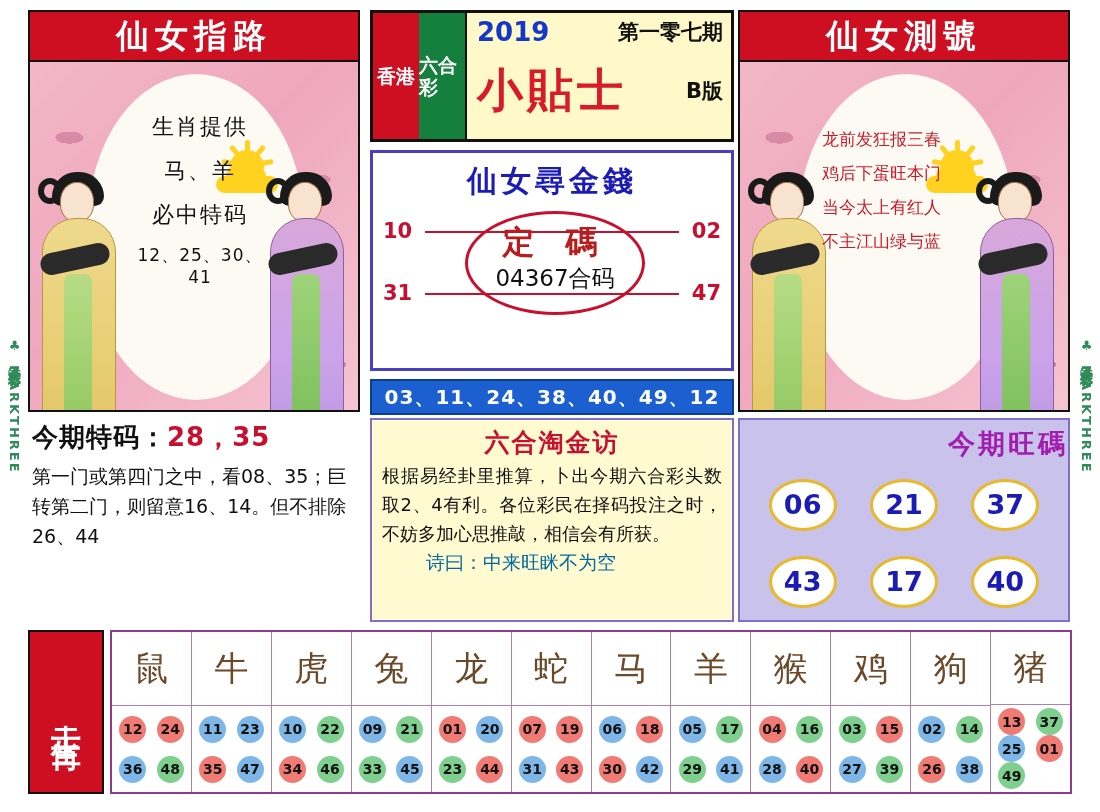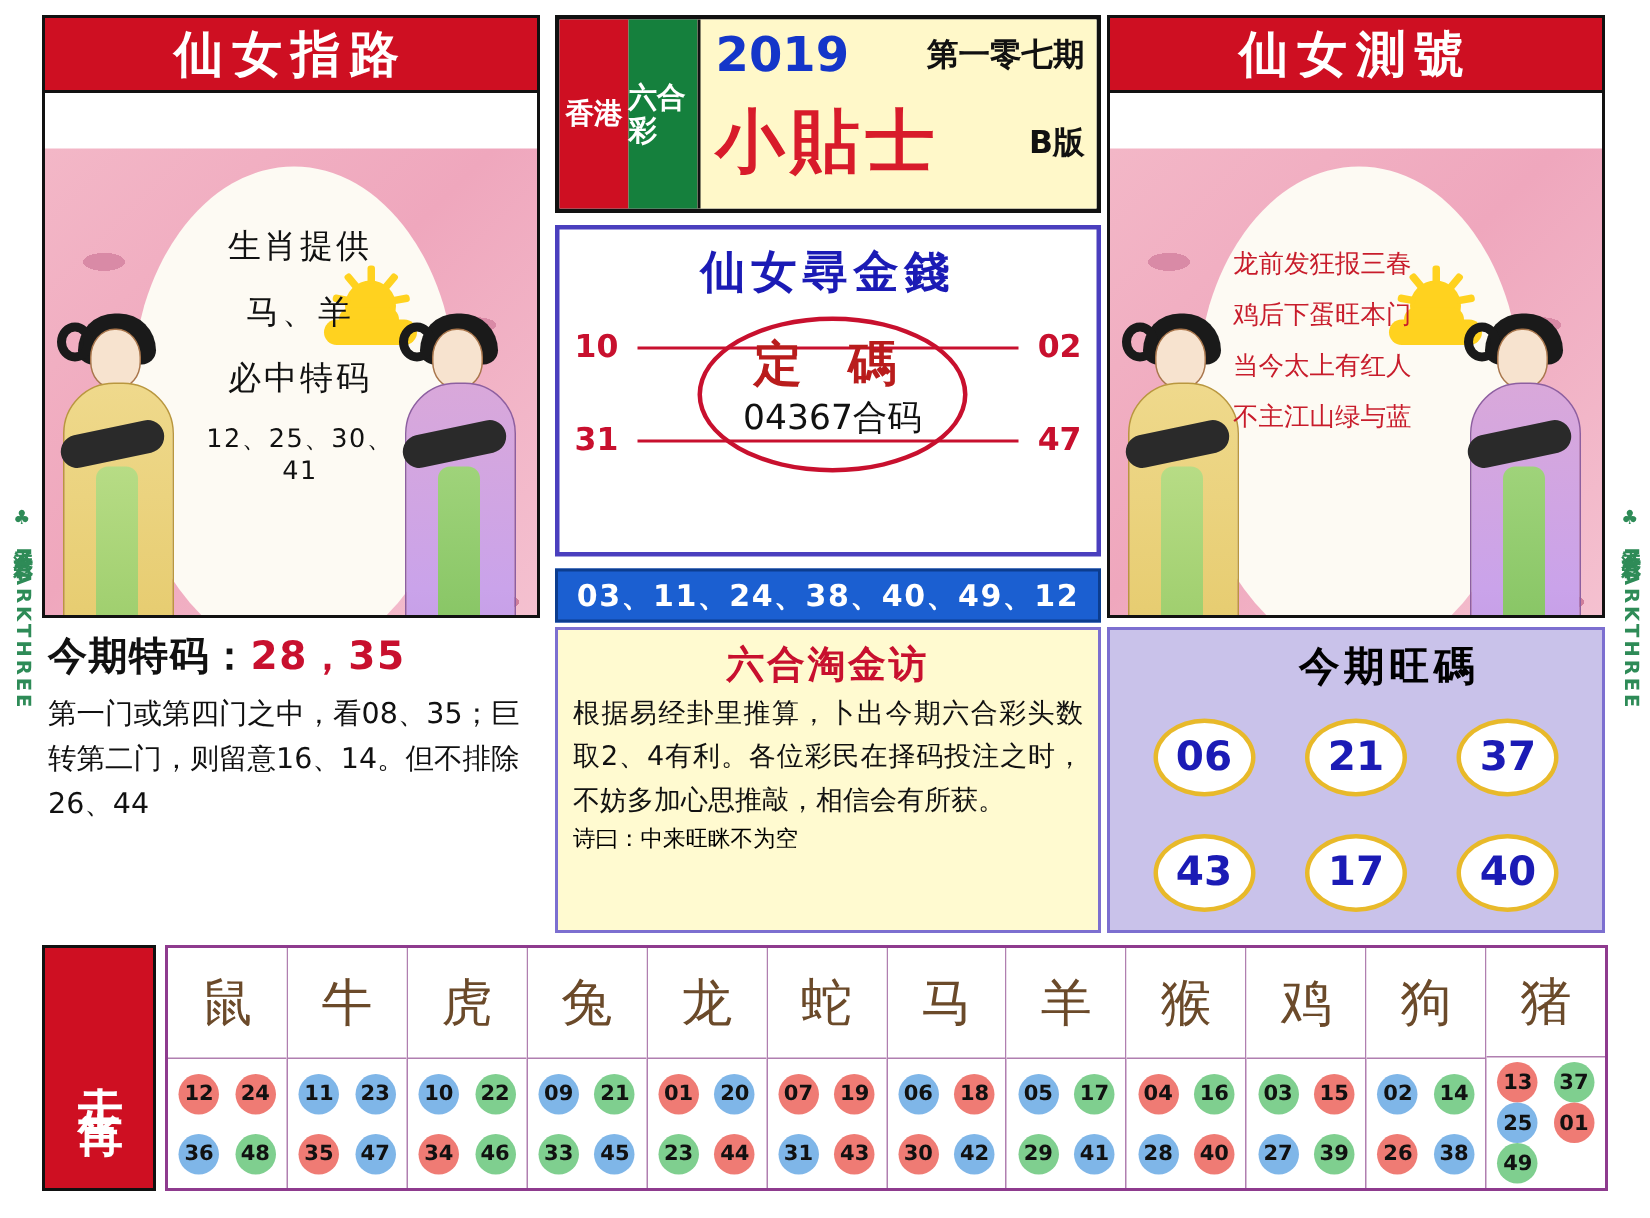--- a/index.html
+++ b/index.html
@@ -56,21 +56,20 @@
     font-size:33px; font-weight:bold; letter-spacing:6px;
     font-family:"DejaVu Sans", sans-serif;
     border-bottom:2px solid #111;
   }
   .fairy-body {
     position:relative; height:420px;
     background:
       radial-gradient(circle at 20% 30%, rgba(255,255,255,.5) 0 6px, transparent 7px),
       radial-gradient(circle at 60% 70%, rgba(255,255,255,.5) 0 6px, transparent 7px),
       linear-gradient(135deg,#f3b7c7 0%, #efa7bd 40%, #f6c9d6 100%);
-    margin-top: 37px;
   }
   .fairy-body:before {
     content:""; position:absolute; left:58px; top:12px; width:216px; height:326px;
     background:#fdfaf3; border-radius:50%/46%;
   }
   .fairy-body .leafy {
     position:absolute; inset:0;
     background-image:
       radial-gradient(ellipse 14px 6px at 12% 18%, #d98aa6 0 100%, transparent 100%),
       radial-gradient(ellipse 12px 5px at 88% 28%, #d98aa6 0 100%, transparent 100%),
@@ -175,21 +174,21 @@
   }
   .header-main {
     flex:1; background:#fff8c9; position:relative;
     border-left:2px solid #111;
     display:flex; flex-direction:column;
   }
   .header-top {
     display:flex; align-items:center; justify-content:space-between;
     padding:4px 8px 0 10px;
   }
-  .hdr-year { font-size:32px; font-weight:bold; color:#1436c9; font-family:"DejaVu Sans", sans-serif;}
+  .hdr-year { font-size:26px; font-weight:bold; color:#1436c9; font-family:"DejaVu Sans", sans-serif;}
   .hdr-issue { font-size:21px; font-weight:bold; color:#111; font-family:"DejaVu Sans", sans-serif;}
   .header-bottom { display:flex; align-items:center; justify-content:space-between; padding:0 8px 4px 10px; flex:1;}
   .hdr-tips {
     font-size:46px; font-weight:bold; color:#d81b2a; letter-spacing:4px;
     font-family:"DejaVu Sans", sans-serif;
   }
   .hdr-ver {
     font-size:21px; font-weight:bold; color:#111; line-height:22px; text-align:center;
     font-family:"DejaVu Sans", sans-serif;
   }
@@ -256,29 +255,29 @@
   }
   .mid-center .title {
     text-align:center; font-size:25px; color:#c8102e; font-weight:bold;
     letter-spacing:2px; margin-top:6px; font-family:"DejaVu Sans", sans-serif;
   }
   .mid-center .body {
     font-size:18px; line-height:29px; color:#111; padding:2px 10px 0 10px;
     text-align:justify; font-family:"DejaVu Sans", sans-serif;
   }
   .mid-center .shi {
-    font-size:15px; color:#000000; padding:2px 10px; font-family:"DejaVu Sans", sans-serif;
+    font-size:19px; color:#0369a1; padding:2px 10px; font-family:"DejaVu Sans", sans-serif;margin-left:44px;
   }
 
   .mid-right {
     position:absolute; left:710px; top:0; width:332px; height:204px;
     background:#c9c2ea; border:2px solid #7c6fd0;
   }
   .mid-right .title {
-    text-align:center; font-size:27px; color:#000000; font-weight:bold;
+    text-align:right; font-size:27px; color:#a21caf; font-weight:bold;
     letter-spacing:3px; margin-top:6px; font-family:"DejaVu Sans", sans-serif;padding-left:44px;
   }
   .ball-grid {
     display:grid; grid-template-columns:repeat(3,1fr); grid-template-rows:repeat(2,1fr);
     gap:4px; padding:6px 14px 8px 14px; height:164px;
   }
   .ball {
     justify-self:center; align-self:center;
     width:68px; height:52px; border-radius:50%;
     background:#ffffff; border:3px solid #e8b92a;

